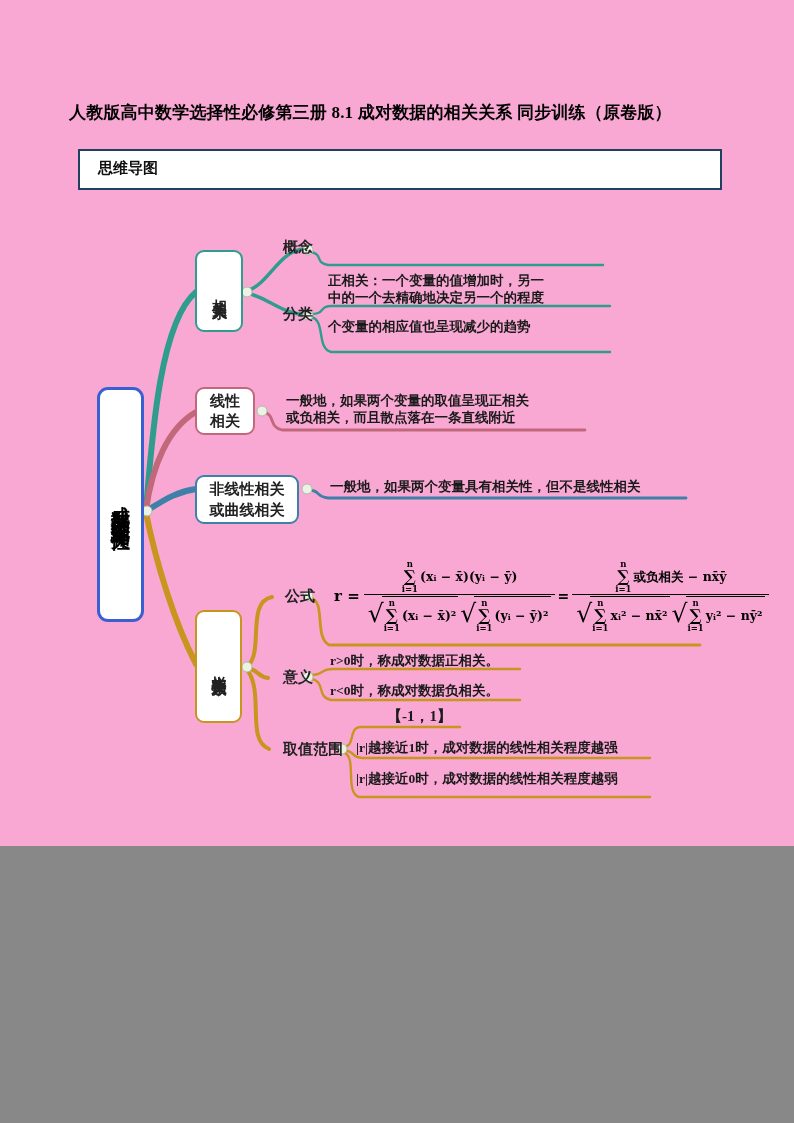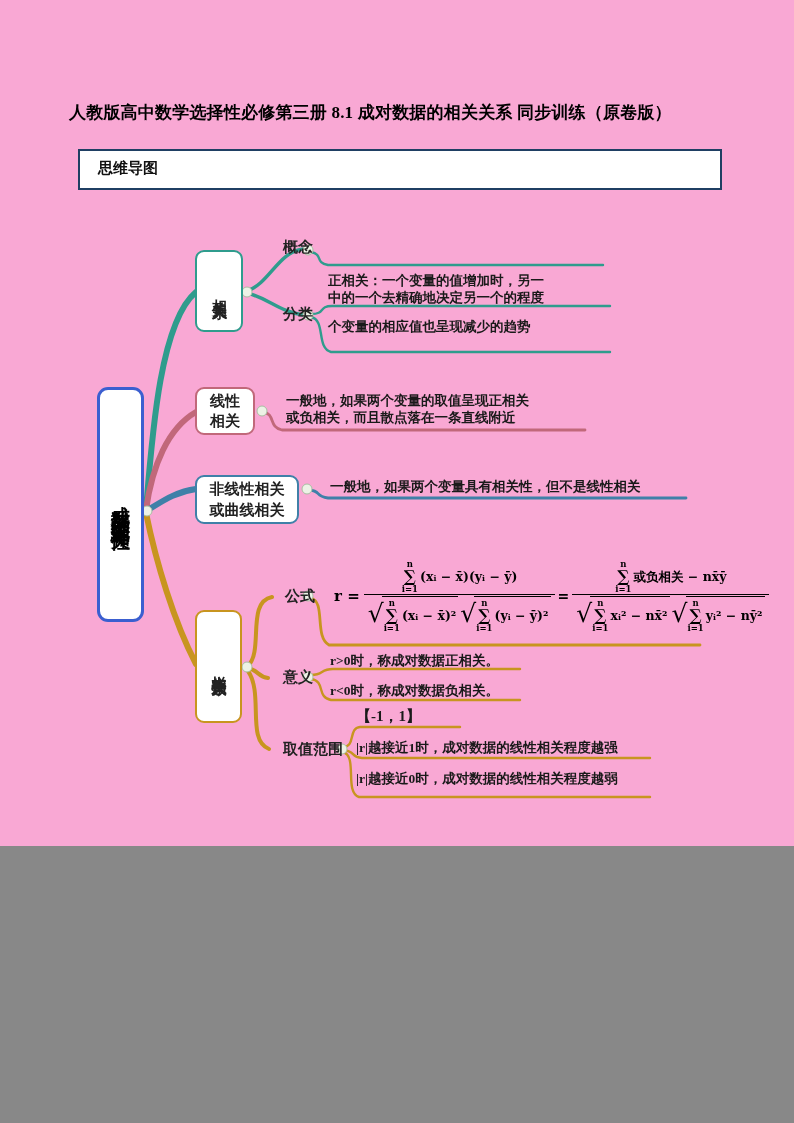--- a/index.html
+++ b/index.html
@@ -18,21 +18,21 @@
   .vtext{writing-mode:vertical-rl;text-orientation:upright;}
   .box-root{left:97px;top:387px;width:41px;height:229px;border-width:3px;border-radius:11px;
             font-size:19px;letter-spacing:3px;color:#000;}
   .box-correlation{left:195px;top:250px;width:44px;height:78px;font-size:15px;letter-spacing:2px;}
   .box-linear{left:195px;top:387px;width:56px;height:44px;font-size:15px;line-height:20px;}
   .box-nonlinear{left:195px;top:463px;width:100px;height:45px;font-size:15px;line-height:21px;margin-top:12px;}
   .box-sample{left:195px;top:610px;width:43px;height:109px;font-size:15px;letter-spacing:1px;}
   .blabel{position:absolute;font-size:15px;font-weight:bold;color:#222;white-space:nowrap;margin-left:15px;}
   .leaf{position:absolute;font-size:13.5px;font-weight:bold;color:#1a1a1a;line-height:17px;white-space:nowrap;}
   .leaf span{display:block;}
-  .leaf-interval{font-size:15px;}
+  .leaf-interval{font-size:15px;margin-left:31px;}
   
   .formula{position:absolute;left:334px;top:560px;display:flex;align-items:center;
            font-family:"DejaVu Serif","Liberation Serif",serif;font-weight:bold;color:#000;
            font-size:12.5px;white-space:nowrap;}
   .flhs{font-size:15px;margin-right:4px;}
   .feq{font-size:14px;margin:0 3px;}
   .frac{display:inline-flex;flex-direction:column;align-items:center;}
   .fbar{align-self:stretch;height:0;border-top:1.6px solid #000;margin:1px 0;}
   .fnum,.fden{display:inline-flex;align-items:center;justify-content:center;padding:0 3px;line-height:1.1;}
   .sum{display:inline-flex;flex-direction:column;align-items:center;line-height:1;margin:0 2px 0 1px;}

